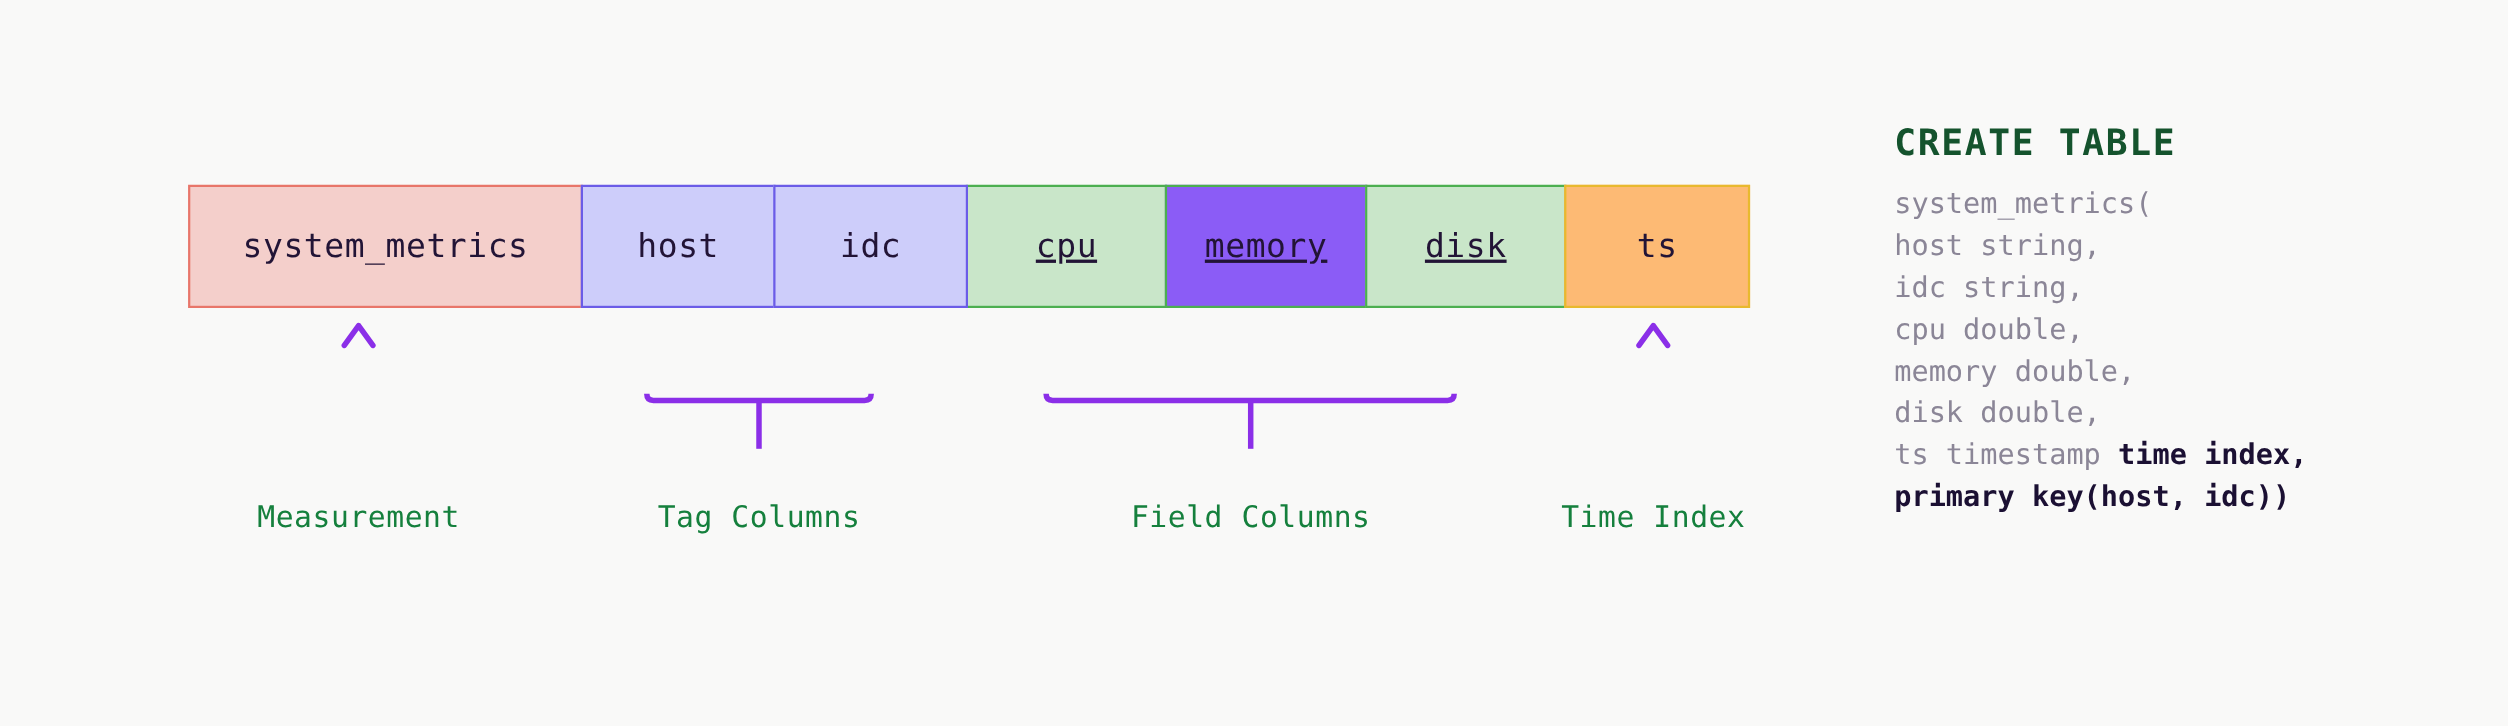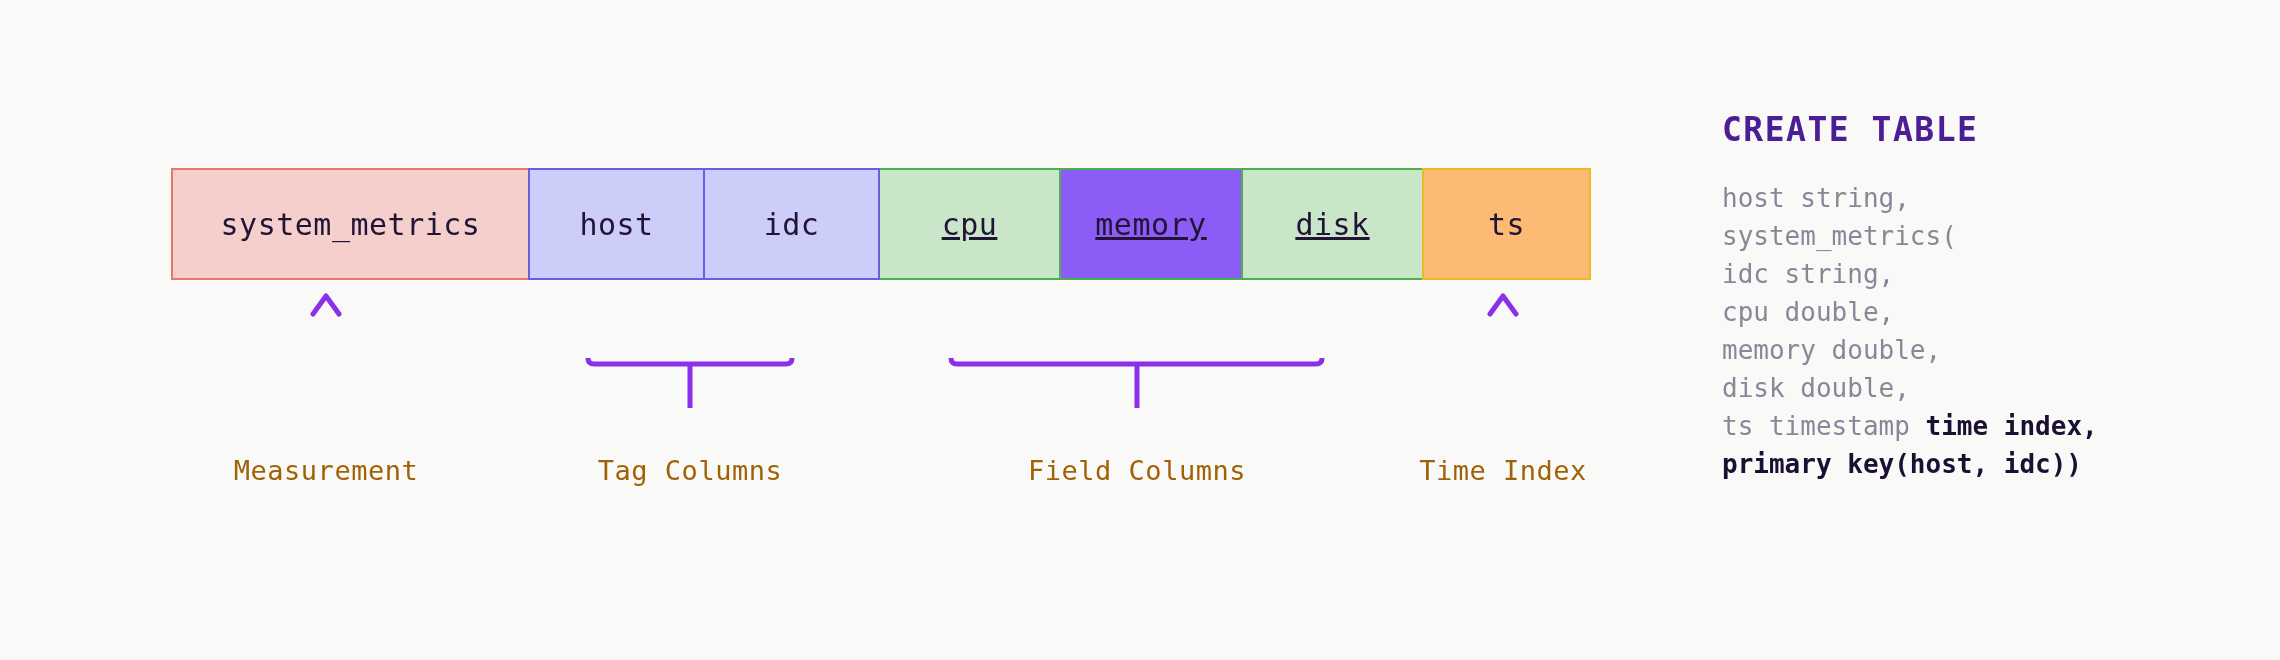--- a/index.html
+++ b/index.html
@@ -67,40 +67,40 @@
   .cell.time {
     background: #f2e4b0;
     border-color: #e8b92e;
     z-index: 3;
   }
 
   
   .anno-label {
     position: absolute;
     font-size: 27px;
-    color: #a16207;
+    color: #15803d;
     letter-spacing: 0.5px;
     white-space: nowrap;
     transform: translateX(-50%);
     top: 455px;
   }
 
   
   .code-panel {
     position: absolute;
     left: 1722px;
     top: 110px;
     width: 520px;
   }
   .code-heading {
     font-size: 33px;
     font-weight: bold;
-    color: #4c1d95;
+    color: #14532d;
     letter-spacing: 1.5px;
-    margin: 0 0 30px 0;
+    margin: 0 0 18px 0;
     white-space: pre;
   }
   .code-body {
     font-size: 26px;
     line-height: 38px;
     color: #8b8697;
     white-space: pre;
     margin: 0;
   }
   .code-body .kw {
@@ -168,16 +168,16 @@
 
   <div id="anno-labels">
       <div class="anno-label" style="left: 326px;">Measurement</div>
       <div class="anno-label" style="left: 690px;">Tag Columns</div>
       <div class="anno-label" style="left: 1137px;">Field Columns</div>
       <div class="anno-label" style="left: 1503px;">Time Index</div>
     </div>
 
   <div class="code-panel">
     <div class="code-heading">CREATE TABLE</div>
-    <div class="code-body" id="code-body"><div><span>host string,</span></div><div><span>system_metrics(</span></div><div><span>idc string,</span></div><div><span>cpu double,</span></div><div><span>memory double,</span></div><div><span>disk double,</span></div><div><span>ts timestamp </span><span class="kw">time index,</span></div><div><span class="kw">primary key(host, idc))</span></div></div>
+    <div class="code-body" id="code-body"><div><span>system_metrics(</span></div><div><span>host string,</span></div><div><span>idc string,</span></div><div><span>cpu double,</span></div><div><span>memory double,</span></div><div><span>disk double,</span></div><div><span>ts timestamp </span><span class="kw">time index,</span></div><div><span class="kw">primary key(host, idc))</span></div></div>
   </div>
 
 </div>
 
 </body></html>

